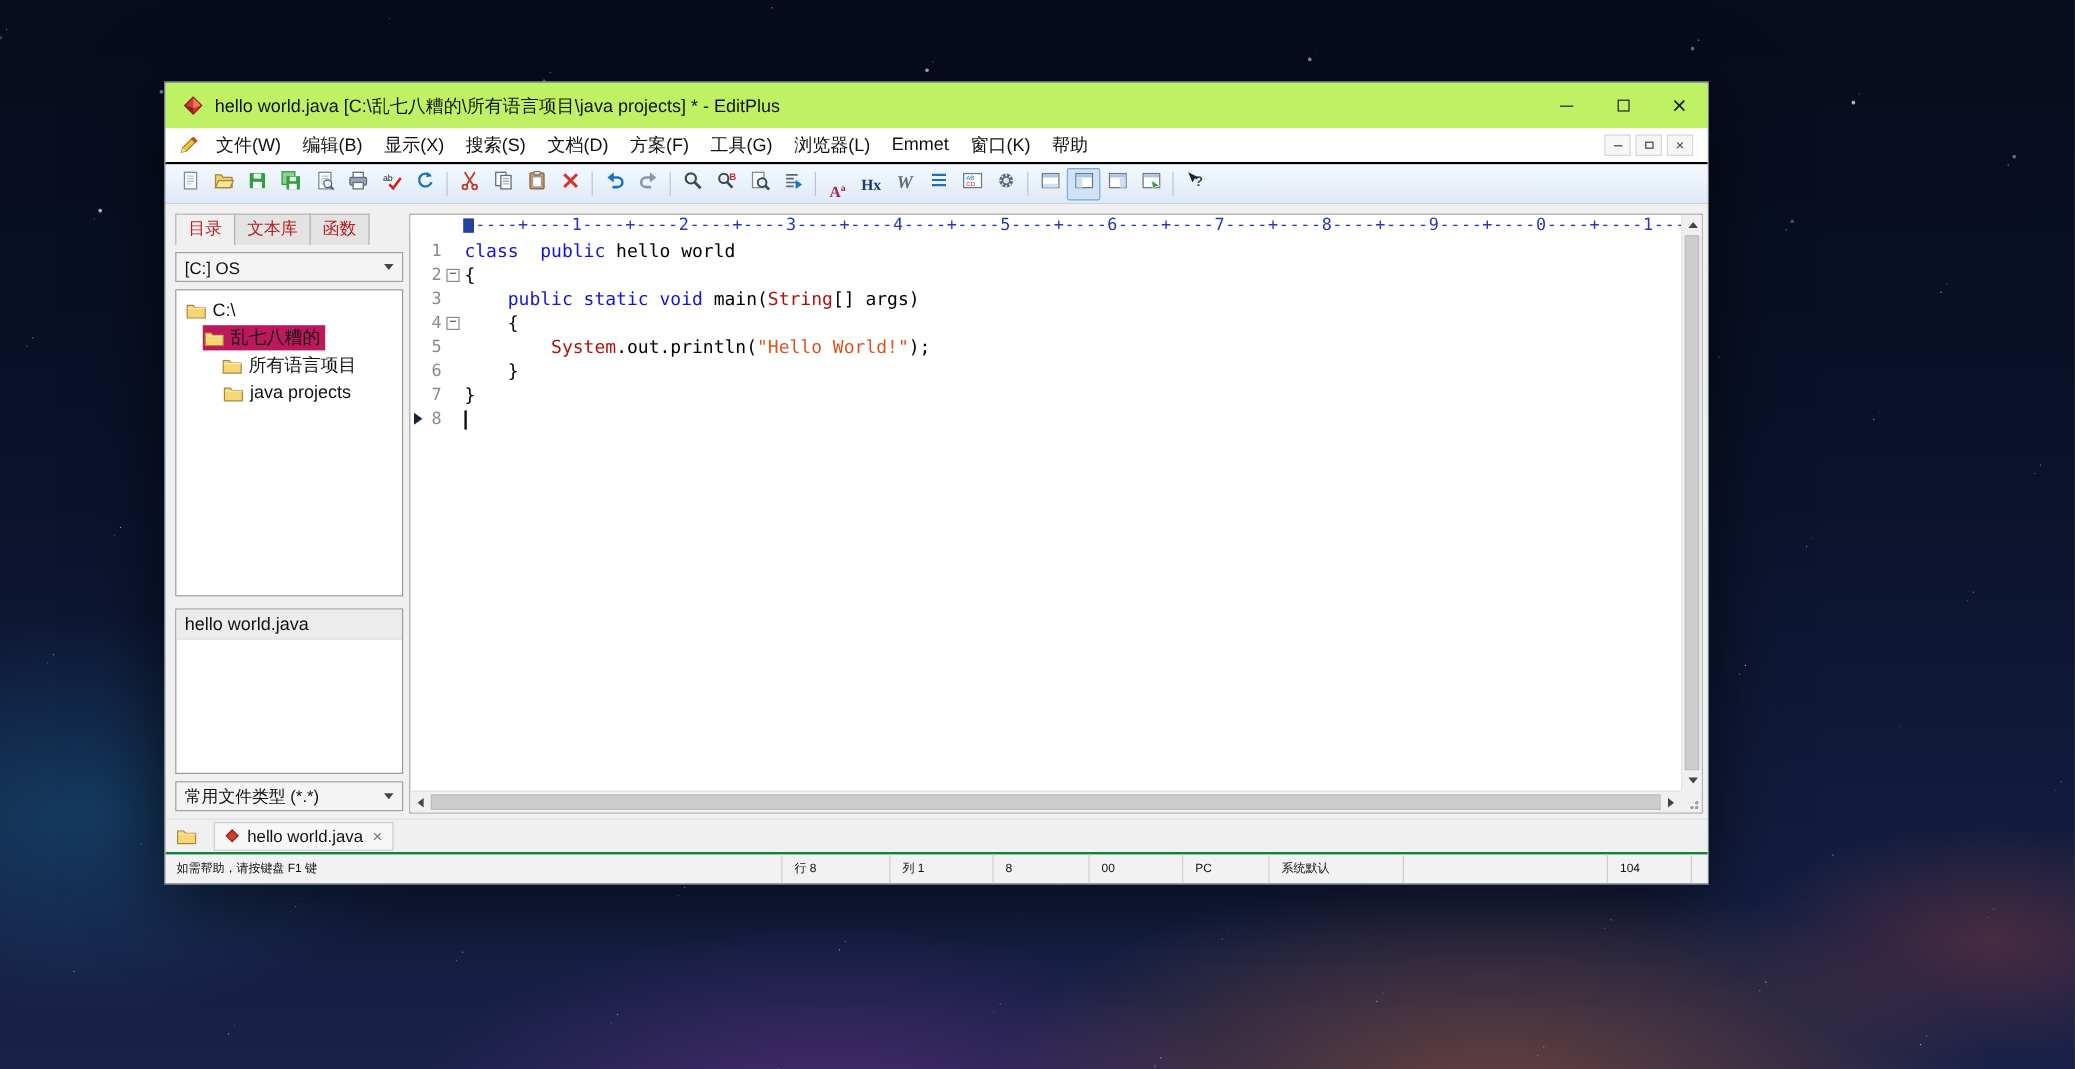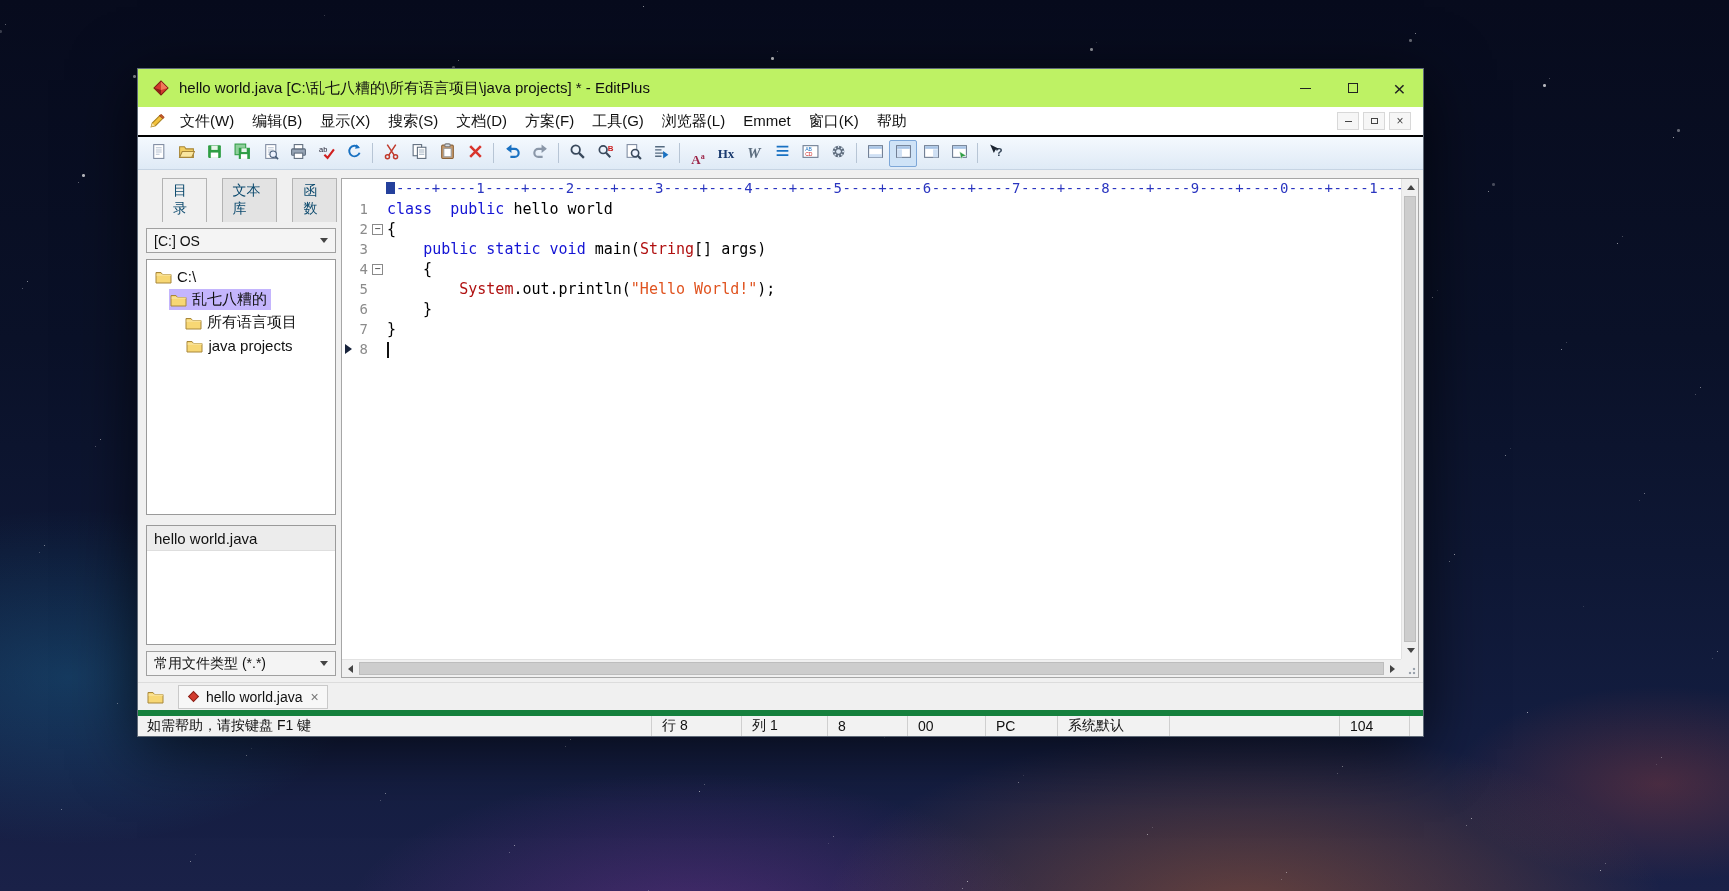--- a/index.html
+++ b/index.html
@@ -60,28 +60,28 @@
   .ticon { font-size:13px; font-weight:bold; font-family:"Liberation Serif","DejaVu Serif",serif; line-height:1; }
   .ticon sup { font-size:8px; }
   .ticon.it { font-style:italic; font-size:15px; }
 
   
   .content { flex:1 1 auto; min-height:0; display:flex; background:#f0f0f0; }
 
   
   .sidebar { width:201px; flex:0 0 auto; padding:8px 3px 6px 8px; display:flex; flex-direction:column; }
   .side-tabs { display:flex; flex:0 0 auto; }
-  .side-tab { padding:3px 10px 4px; font-size:14px; color:#0c4a6e; background:#e3e3e3; border:1px solid #b3b3b3; border-bottom:none; margin-right:-1px; position:relative;margin-left:16px; }
+  .side-tab { padding:3px 10px 4px; font-size:14px; color:#b91c1c; background:#e3e3e3; border:1px solid #b3b3b3; border-bottom:none; margin-right:-1px; position:relative; }
   .side-tab.active { background:#f0f0f0; z-index:2; }
   .combo { height:25px; border:1px solid #a0a0a0; background:#f4f4f4; display:flex; align-items:center; justify-content:space-between; font-size:14px; color:#111; padding:0 7px; margin-top:6px; flex:0 0 auto; }
   .chev { width:0; height:0; border-left:4px solid transparent; border-right:4px solid transparent; border-top:5px solid #444; }
   .tree-panel { margin-top:6px; background:#fff; border:1px solid #9a9a9a; height:256px; overflow:hidden; padding-top:5px; flex:0 0 auto; }
   .tree-item { display:flex; align-items:center; height:23px; font-size:15px; color:#111; white-space:nowrap; }
   .row-content { display:flex; align-items:center; padding:1px 4px 1px 1px; }
-  .row-content.selected { background:#c4b5fd;justify-content:space-between; }
+  .row-content.selected { background:#be185d;justify-content:space-between; }
   .fic { display:flex; margin-right:5px; flex:0 0 auto; }
   .file-panel { margin-top:10px; background:#fff; border:1px solid #9a9a9a; flex:1 1 auto; min-height:0; overflow:hidden; }
   .file-item { height:25px; display:flex; align-items:center; padding:0 7px; font-size:15px; color:#111; background:#ececec; border-bottom:1px solid #dedede; }
   .combo.filter { margin-top:6px; }
 
   
   .editor { flex:1 1 auto; position:relative; background:#fff; border:1px solid #a6a6a6; margin:8px 4px 4px 2px; min-width:0; overflow:hidden; }
   .ruler { position:absolute; top:0; left:0; right:17px; height:18px; padding-left:44px; white-space:nowrap; overflow:hidden; display:flex; align-items:center; background:#fff; }
   .ruler-caret { width:9px; height:12px; background:#24409c; display:inline-block; margin-right:1px; flex:0 0 auto; }
   .ruler-text { font-family:"DejaVu Sans Mono","Liberation Mono",monospace; font-size:14px; letter-spacing:0.5px; color:#2a35c0; }
@@ -115,21 +115,21 @@
 
   
   .docbar { height:28px; background:#f0f0f0; display:flex; align-items:center; padding-left:9px; flex:0 0 auto; border-top:1px solid #dcdcdc; }
   .docbar-folder { display:flex; margin-right:14px; }
   .doc-tabs { display:flex; align-items:center; height:100%; }
   .doc-tab { display:flex; align-items:center; height:24px; padding:0 8px; background:#f7f7f7; border:1px solid #c9c9c9; font-size:14px; color:#111; }
   .doc-gem { display:flex; margin-right:6px; }
   .tab-close { font-size:14px; color:#777; margin-left:8px; line-height:1; }
 
   
-  .statusbar { height:26px; background:#f2f2f2; border-top:6px solid #15803d; display:flex; align-items:stretch; font-size:14px; color:#111; flex:0 0 auto; }
+  .statusbar { height:26px; background:#f2f2f2; border-top:2px solid #15803d; display:flex; align-items:stretch; font-size:10px; color:#111; flex:0 0 auto; }
   .st-help { flex:1 1 auto; display:flex; align-items:center; padding-left:9px; white-space:nowrap; overflow:hidden; }
   .st-cell { display:flex; align-items:center; padding:0 10px; border-left:1px solid #cfcfcf; white-space:nowrap; flex:0 0 auto; }
   .w90{width:90px}.w86{width:86px}.w80{width:80px}.w78{width:78px}.w72{width:72px}.w112{width:112px}
   .spacer{width:170px}.w70{width:70px}.endcell{width:14px;padding:0}
 </style>
 </head>
 <body>
 
 <div class="desktop">
   <div class="stars" id="stars" style="box-shadow: rgba(255, 255, 255, 0.2) 0px 31px 0px 1px, rgba(255, 255, 255, 0.64) 733px 428px 0px 0px, rgba(255, 255, 255, 0.45) 1466px 825px 0px 0px, rgba(255, 255, 255, 0.26) 470px 331px 0px 0px, rgba(255, 255, 255, 0.7) 1203px 728px 0px 0px, rgba(255, 255, 255, 0.51) 207px 234px 0px 0px, rgba(255, 255, 255, 0.33) 940px 631px 0px 0px, rgba(255, 255, 255, 0.76) 1673px 137px 0px 0px, rgba(255, 255, 255, 0.57) 677px 534px 0px 0px, rgba(255, 255, 255, 0.39) 1410px 40px 0px 1px, rgba(255, 255, 255, 0.2) 414px 437px 0px 0px, rgba(255, 255, 255, 0.64) 1147px 834px 0px 0px, rgba(255, 255, 255, 0.45) 151px 340px 0px 0px, rgba(255, 255, 255, 0.26) 884px 737px 0px 0px, rgba(255, 255, 255, 0.7) 1617px 243px 0px 0px, rgba(255, 255, 255, 0.51) 621px 640px 0px 0px, rgba(255, 255, 255, 0.33) 1354px 146px 0px 0px, rgba(255, 255, 255, 0.76) 358px 543px 0px 0px, rgba(255, 255, 255, 0.57) 1091px 49px 0px 1px, rgba(255, 255, 255, 0.39) 95px 446px 0px 0px, rgba(255, 255, 255, 0.2) 828px 843px 0px 0px, rgba(255, 255, 255, 0.64) 1561px 349px 0px 0px, rgba(255, 255, 255, 0.45) 565px 746px 0px 0px, rgba(255, 255, 255, 0.26) 1298px 252px 0px 0px, rgba(255, 255, 255, 0.7) 302px 649px 0px 0px, rgba(255, 255, 255, 0.51) 1035px 155px 0px 0px, rgba(255, 255, 255, 0.33) 39px 552px 0px 0px, rgba(255, 255, 255, 0.76) 772px 58px 0px 1px, rgba(255, 255, 255, 0.57) 1505px 455px 0px 0px, rgba(255, 255, 255, 0.39) 509px 852px 0px 0px, rgba(255, 255, 255, 0.2) 1242px 358px 0px 0px, rgba(255, 255, 255, 0.64) 246px 755px 0px 0px, rgba(255, 255, 255, 0.45) 979px 261px 0px 0px, rgba(255, 255, 255, 0.26) 1712px 658px 0px 0px, rgba(255, 255, 255, 0.7) 716px 164px 0px 0px, rgba(255, 255, 255, 0.51) 1449px 561px 0px 0px, rgba(255, 255, 255, 0.33) 453px 67px 0px 1px, rgba(255, 255, 255, 0.76) 1186px 464px 0px 0px, rgba(255, 255, 255, 0.57) 190px 861px 0px 0px, rgba(255, 255, 255, 0.39) 923px 367px 0px 0px, rgba(255, 255, 255, 0.2) 1656px 764px 0px 0px, rgba(255, 255, 255, 0.64) 660px 270px 0px 0px, rgba(255, 255, 255, 0.45) 1393px 667px 0px 0px, rgba(255, 255, 255, 0.26) 397px 173px 0px 0px, rgba(255, 255, 255, 0.7) 1130px 570px 0px 0px, rgba(255, 255, 255, 0.51) 134px 76px 0px 1px, rgba(255, 255, 255, 0.33) 867px 473px 0px 0px, rgba(255, 255, 255, 0.76) 1600px 870px 0px 0px, rgba(255, 255, 255, 0.57) 604px 376px 0px 0px, rgba(255, 255, 255, 0.39) 1337px 773px 0px 0px, rgba(255, 255, 255, 0.2) 341px 279px 0px 0px, rgba(255, 255, 255, 0.64) 1074px 676px 0px 0px, rgba(255, 255, 255, 0.45) 78px 182px 0px 0px, rgba(255, 255, 255, 0.26) 811px 579px 0px 0px, rgba(255, 255, 255, 0.7) 1544px 85px 0px 1px, rgba(255, 255, 255, 0.51) 548px 482px 0px 0px, rgba(255, 255, 255, 0.33) 1281px 879px 0px 0px, rgba(255, 255, 255, 0.76) 285px 385px 0px 0px, rgba(255, 255, 255, 0.57) 1018px 782px 0px 0px, rgba(255, 255, 255, 0.39) 22px 288px 0px 0px, rgba(255, 255, 255, 0.2) 755px 685px 0px 0px, rgba(255, 255, 255, 0.64) 1488px 191px 0px 0px, rgba(255, 255, 255, 0.45) 492px 588px 0px 0px, rgba(255, 255, 255, 0.26) 1225px 94px 0px 1px, rgba(255, 255, 255, 0.7) 229px 491px 0px 0px, rgba(255, 255, 255, 0.51) 962px 888px 0px 0px, rgba(255, 255, 255, 0.33) 1695px 394px 0px 0px, rgba(255, 255, 255, 0.76) 699px 791px 0px 0px, rgba(255, 255, 255, 0.57) 1432px 297px 0px 0px, rgba(255, 255, 255, 0.39) 436px 694px 0px 0px, rgba(255, 255, 255, 0.2) 1169px 200px 0px 0px, rgba(255, 255, 255, 0.64) 173px 597px 0px 0px, rgba(255, 255, 255, 0.45) 906px 103px 0px 1px, rgba(255, 255, 255, 0.26) 1639px 500px 0px 0px, rgba(255, 255, 255, 0.7) 643px 6px 0px 0px, rgba(255, 255, 255, 0.51) 1376px 403px 0px 0px, rgba(255, 255, 255, 0.33) 380px 800px 0px 0px, rgba(255, 255, 255, 0.76) 1113px 306px 0px 0px, rgba(255, 255, 255, 0.57) 117px 703px 0px 0px, rgba(255, 255, 255, 0.39) 850px 209px 0px 0px, rgba(255, 255, 255, 0.2) 1583px 606px 0px 0px, rgba(255, 255, 255, 0.64) 587px 112px 0px 1px, rgba(255, 255, 255, 0.45) 1320px 509px 0px 0px, rgba(255, 255, 255, 0.26) 324px 15px 0px 0px, rgba(255, 255, 255, 0.7) 1057px 412px 0px 0px, rgba(255, 255, 255, 0.51) 61px 809px 0px 0px, rgba(255, 255, 255, 0.33) 794px 315px 0px 0px, rgba(255, 255, 255, 0.76) 1527px 712px 0px 0px, rgba(255, 255, 255, 0.57) 531px 218px 0px 0px, rgba(255, 255, 255, 0.39) 1264px 615px 0px 0px, rgba(255, 255, 255, 0.2) 268px 121px 0px 1px, rgba(255, 255, 255, 0.64) 1001px 518px 0px 0px, rgba(255, 255, 255, 0.45) 5px 24px 0px 0px, rgba(255, 255, 255, 0.26) 738px 421px 0px 0px, rgba(255, 255, 255, 0.7) 1471px 818px 0px 0px, rgba(255, 255, 255, 0.51) 475px 324px 0px 0px, rgba(255, 255, 255, 0.33) 1208px 721px 0px 0px, rgba(255, 255, 255, 0.76) 212px 227px 0px 0px, rgba(255, 255, 255, 0.57) 945px 624px 0px 0px, rgba(255, 255, 255, 0.39) 1678px 130px 0px 1px, rgba(255, 255, 255, 0.2) 682px 527px 0px 0px, rgba(255, 255, 255, 0.64) 1415px 33px 0px 0px, rgba(255, 255, 255, 0.45) 419px 430px 0px 0px, rgba(255, 255, 255, 0.26) 1152px 827px 0px 0px, rgba(255, 255, 255, 0.7) 156px 333px 0px 0px, rgba(255, 255, 255, 0.51) 889px 730px 0px 0px, rgba(255, 255, 255, 0.33) 1622px 236px 0px 0px, rgba(255, 255, 255, 0.76) 626px 633px 0px 0px, rgba(255, 255, 255, 0.57) 1359px 139px 0px 1px, rgba(255, 255, 255, 0.39) 363px 536px 0px 0px, rgba(255, 255, 255, 0.2) 1096px 42px 0px 0px, rgba(255, 255, 255, 0.64) 100px 439px 0px 0px, rgba(255, 255, 255, 0.45) 833px 836px 0px 0px, rgba(255, 255, 255, 0.26) 1566px 342px 0px 0px, rgba(255, 255, 255, 0.7) 570px 739px 0px 0px, rgba(255, 255, 255, 0.51) 1303px 245px 0px 0px, rgba(255, 255, 255, 0.33) 307px 642px 0px 0px, rgba(255, 255, 255, 0.76) 1040px 148px 0px 1px, rgba(255, 255, 255, 0.57) 44px 545px 0px 0px, rgba(255, 255, 255, 0.39) 777px 51px 0px 0px, rgba(255, 255, 255, 0.2) 1510px 448px 0px 0px, rgba(255, 255, 255, 0.64) 514px 845px 0px 0px, rgba(255, 255, 255, 0.45) 1247px 351px 0px 0px, rgba(255, 255, 255, 0.26) 251px 748px 0px 0px, rgba(255, 255, 255, 0.7) 984px 254px 0px 0px, rgba(255, 255, 255, 0.51) 1717px 651px 0px 0px, rgba(255, 255, 255, 0.33) 721px 157px 0px 1px, rgba(255, 255, 255, 0.76) 1454px 554px 0px 0px, rgba(255, 255, 255, 0.57) 458px 60px 0px 0px, rgba(255, 255, 255, 0.39) 1191px 457px 0px 0px, rgba(255, 255, 255, 0.2) 195px 854px 0px 0px, rgba(255, 255, 255, 0.64) 928px 360px 0px 0px, rgba(255, 255, 255, 0.45) 1661px 757px 0px 0px, rgba(255, 255, 255, 0.26) 665px 263px 0px 0px, rgba(255, 255, 255, 0.7) 1398px 660px 0px 0px, rgba(255, 255, 255, 0.51) 402px 166px 0px 1px, rgba(255, 255, 255, 0.33) 1135px 563px 0px 0px, rgba(255, 255, 255, 0.76) 139px 69px 0px 0px, rgba(255, 255, 255, 0.57) 872px 466px 0px 0px, rgba(255, 255, 255, 0.39) 1605px 863px 0px 0px, rgba(255, 255, 255, 0.2) 609px 369px 0px 0px, rgba(255, 255, 255, 0.64) 1342px 766px 0px 0px, rgba(255, 255, 255, 0.45) 346px 272px 0px 0px, rgba(255, 255, 255, 0.26) 1079px 669px 0px 0px, rgba(255, 255, 255, 0.7) 83px 175px 0px 1px, rgba(255, 255, 255, 0.51) 816px 572px 0px 0px, rgba(255, 255, 255, 0.33) 1549px 78px 0px 0px, rgba(255, 255, 255, 0.76) 553px 475px 0px 0px, rgba(255, 255, 255, 0.57) 1286px 872px 0px 0px, rgba(255, 255, 255, 0.39) 290px 378px 0px 0px, rgba(255, 255, 255, 0.2) 1023px 775px 0px 0px, rgba(255, 255, 255, 0.64) 27px 281px 0px 0px, rgba(255, 255, 255, 0.45) 760px 678px 0px 0px, rgba(255, 255, 255, 0.26) 1493px 184px 0px 1px, rgba(255, 255, 255, 0.7) 497px 581px 0px 0px, rgba(255, 255, 255, 0.51) 1230px 87px 0px 0px, rgba(255, 255, 255, 0.33) 234px 484px 0px 0px, rgba(255, 255, 255, 0.76) 967px 881px 0px 0px, rgba(255, 255, 255, 0.57) 1700px 387px 0px 0px, rgba(255, 255, 255, 0.39) 704px 784px 0px 0px, rgba(255, 255, 255, 0.2) 1437px 290px 0px 0px, rgba(255, 255, 255, 0.64) 441px 687px 0px 0px, rgba(255, 255, 255, 0.45) 1174px 193px 0px 1px, rgba(255, 255, 255, 0.26) 178px 590px 0px 0px, rgba(255, 255, 255, 0.7) 911px 96px 0px 0px, rgba(255, 255, 255, 0.51) 1644px 493px 0px 0px, rgba(255, 255, 255, 0.33) 648px 890px 0px 0px, rgba(255, 255, 255, 0.76) 1381px 396px 0px 0px, rgba(255, 255, 255, 0.57) 385px 793px 0px 0px, rgba(255, 255, 255, 0.39) 1118px 299px 0px 0px;"></div>

